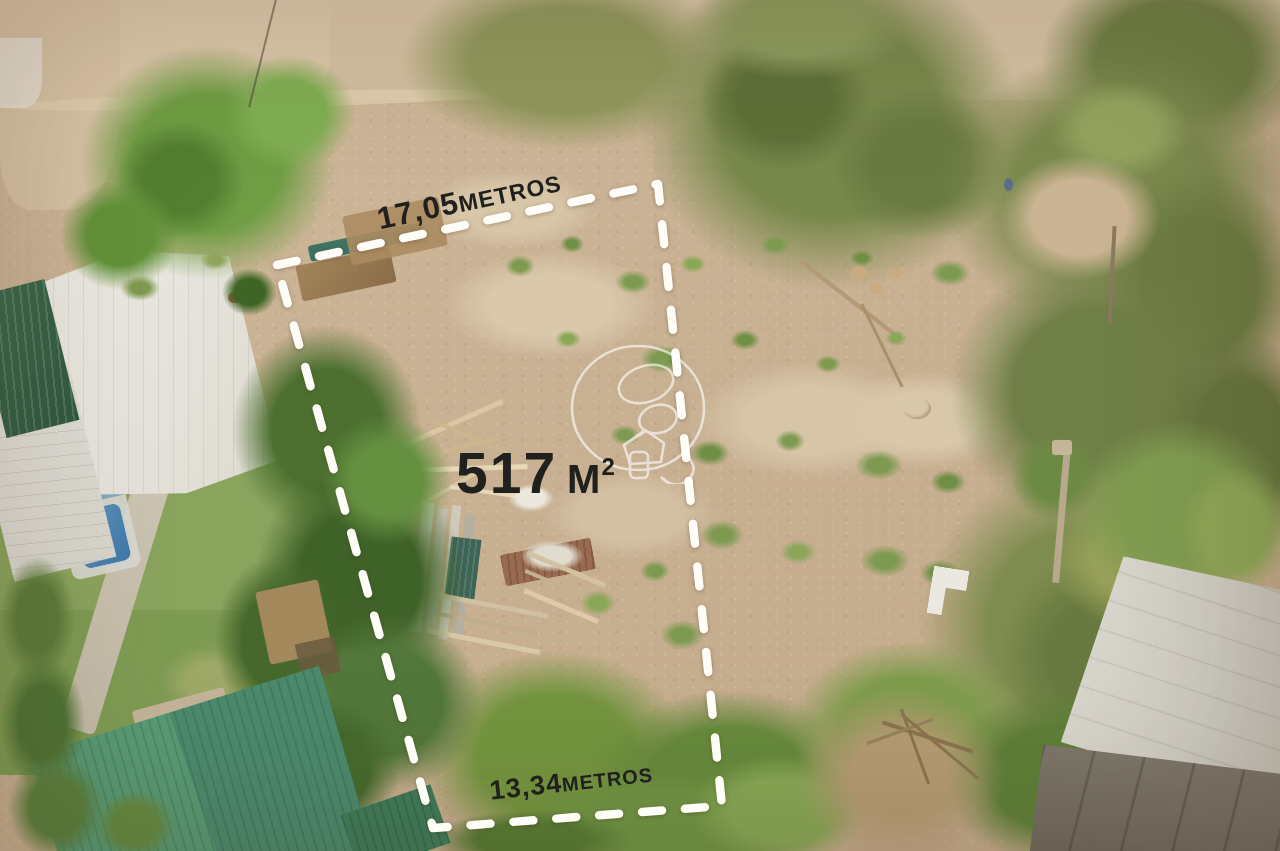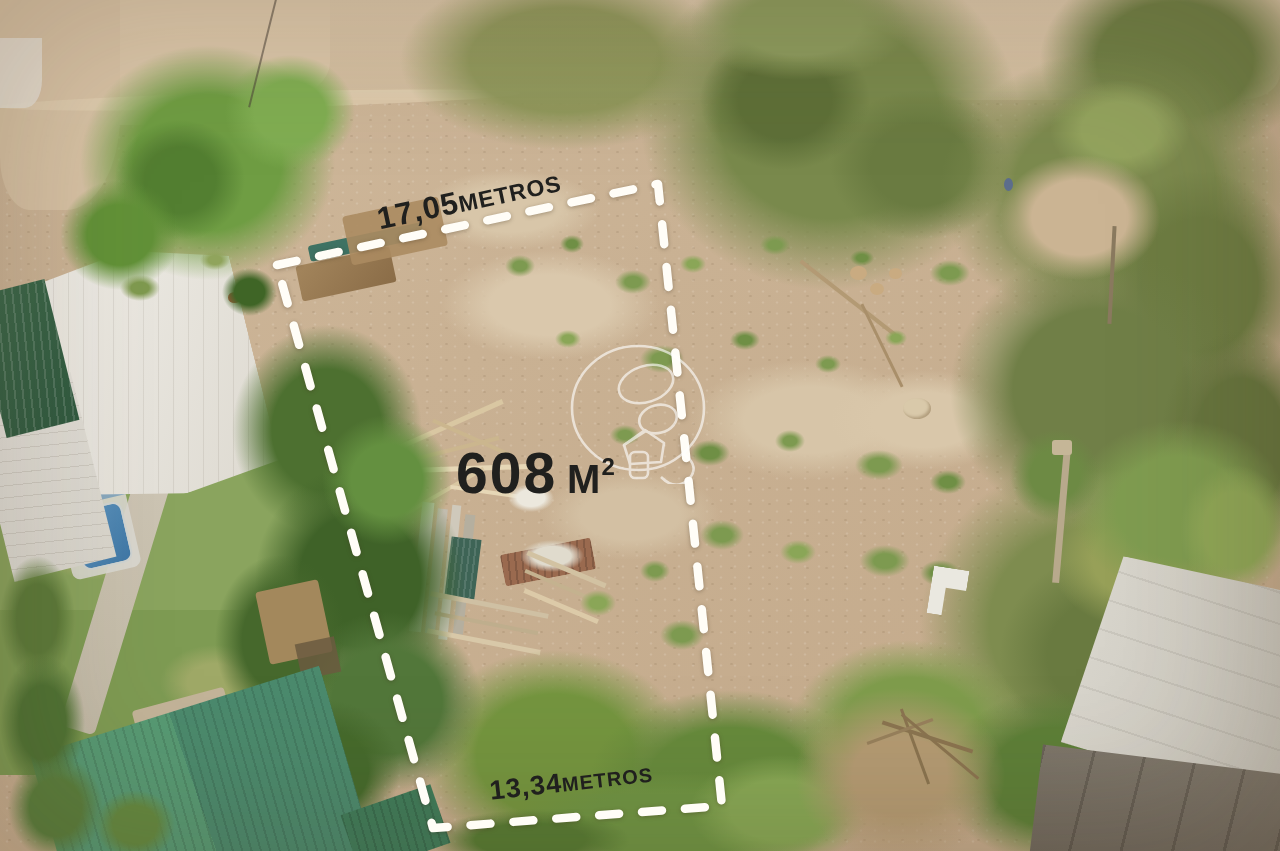--- a/index.html
+++ b/index.html
@@ -203,21 +203,21 @@
   <div class="s vignette"></div>
 
   <svg class="boundary-svg" width="1280" height="851" viewBox="0 0 1280 851">
     <path d="M277,265 L658,184 L722,806 L433,828 Z"></path>
   </svg>
 
   <div class="meas meas-top"><span class="val">17,05</span><span class="unit">METROS</span></div>
 
   <div class="meas meas-bottom"><span class="val">13,34</span><span class="unit">METROS</span></div>
 
-  <div class="area"><span class="val">608</span><span class="unit">M</span><span class="sup">2</span></div>
+  <div class="area"><span class="val">517</span><span class="unit">M</span><span class="sup">2</span></div>
 
   <svg class="logo-svg" width="148" height="142" viewBox="0 0 148 142">
     <ellipse cx="72" cy="66" rx="66" ry="62"></ellipse>
     <path d="M118,112 q17,13 4,26 q-13,11 -27,-3"></path>
     <ellipse cx="80" cy="42" rx="28" ry="18" transform="rotate(-18 80 42)"></ellipse>
     <ellipse cx="92" cy="77" rx="19" ry="14" transform="rotate(-14 92 77)"></ellipse>
     <path d="M80,89 L58,103"></path>
     <path d="M58,103 l21,-15 l19,13 l-3,19 l-31,2 z"></path>
     <rect x="64" y="110" width="18" height="26" rx="5"></rect>
   </svg>

